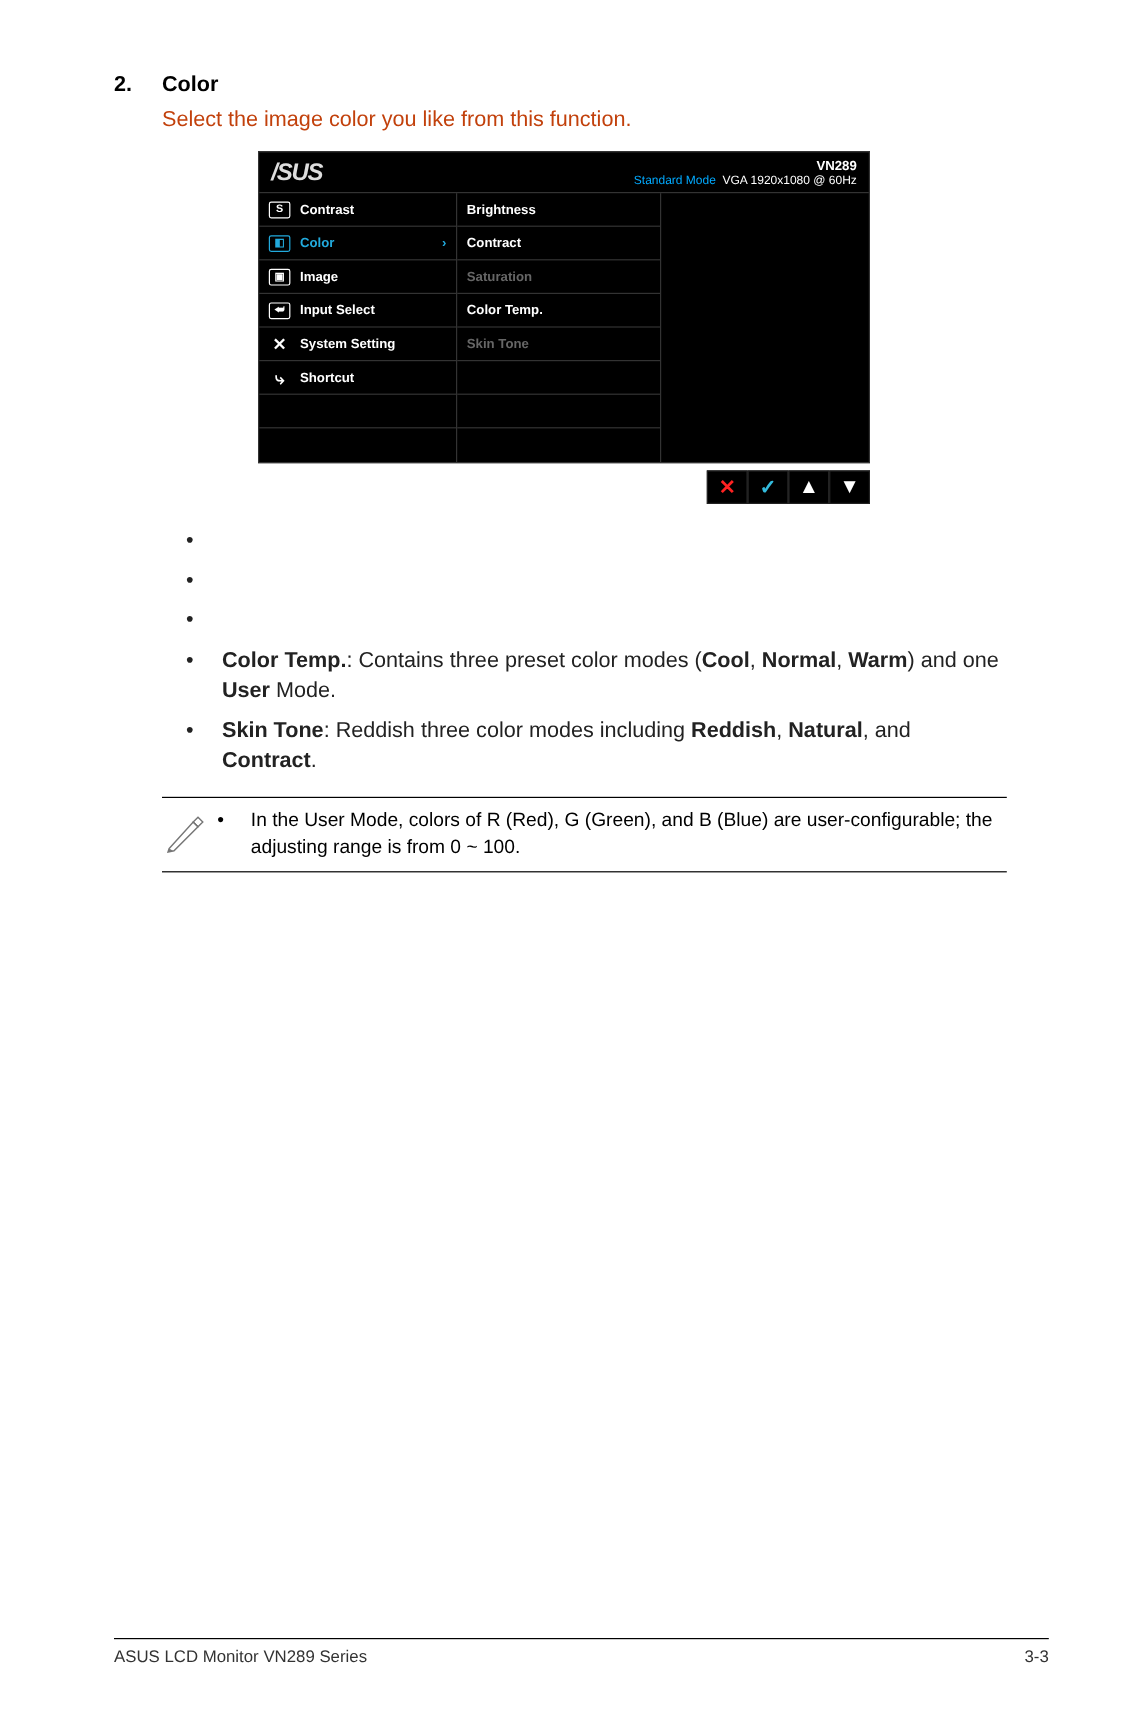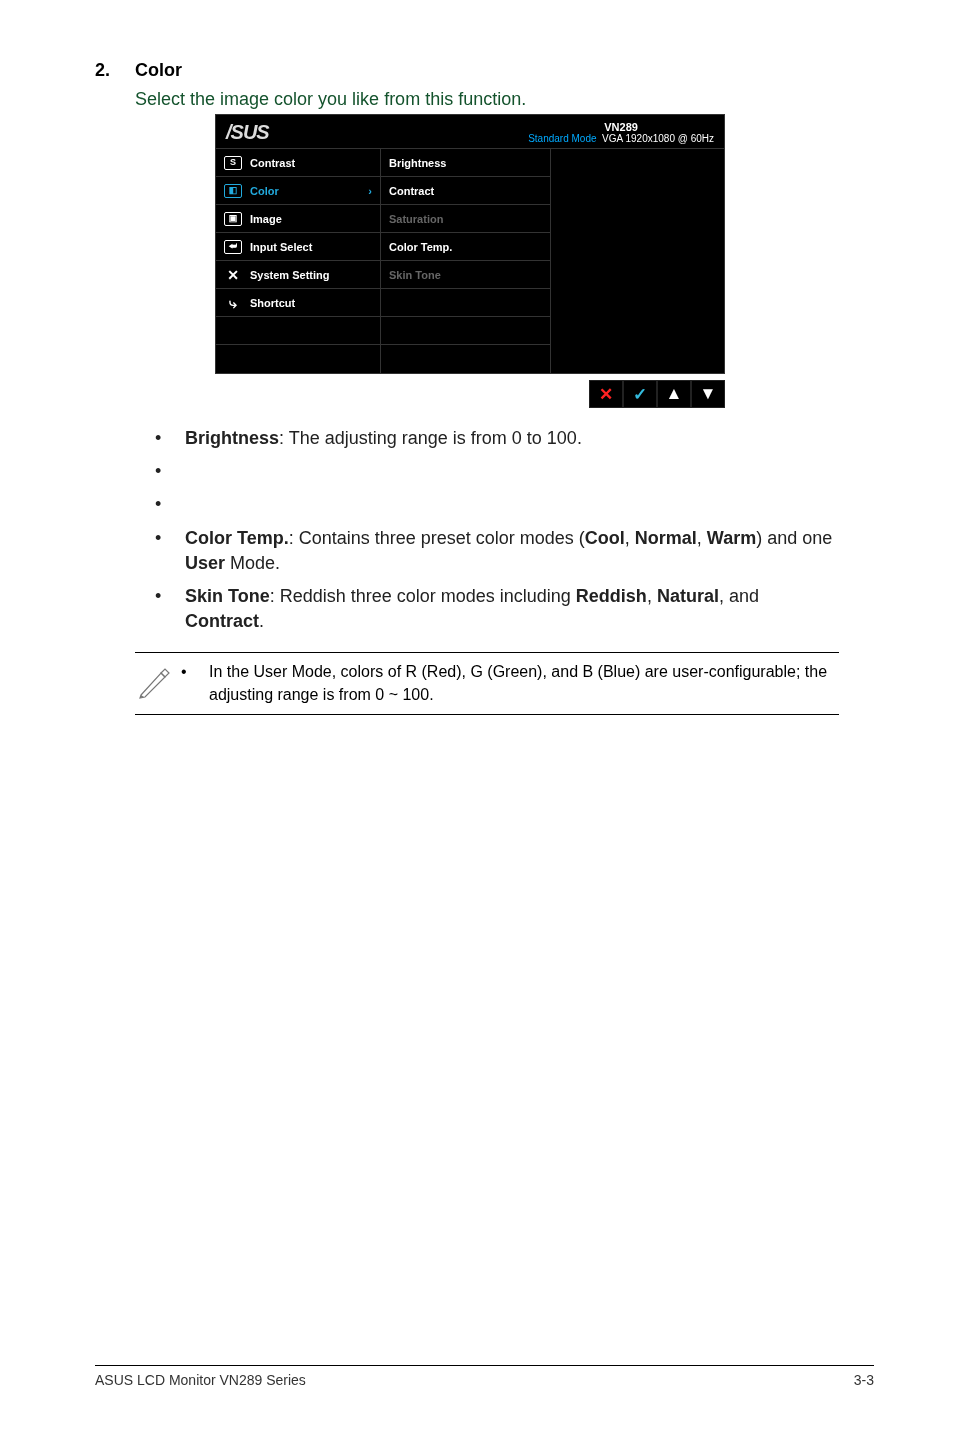--- a/index.html
+++ b/index.html
@@ -23,22 +23,22 @@
     font-size: 18px;
     width: 40px;
   }
   .section-title {
     font-weight: bold;
     font-size: 18px;
   }
   .intro-text {
     margin-left: 40px;
     font-size: 18px;
-    color: #14532d;
-    margin-bottom: 4px;
+    color: #c2410c;
+    margin-bottom: 16px;
   }
   .osd-panel {
     width: 510px;
     margin-left: 120px;
     background: #000;
     color: #fff;
     font-size: 11px;
     border: 1px solid #333;
   }
   .osd-header {
@@ -50,21 +50,21 @@
   }
   .osd-logo {
     font-family: Arial, sans-serif;
     font-weight: bold;
     font-size: 20px;
     font-style: italic;
     letter-spacing: -1px;
     color: #ddd;
   }
   .osd-header-right {
-    text-align: center;
+    text-align: right;
     font-size: 10px;
   }
   .osd-model {
     font-weight: bold;
     color: #fff;
     font-size: 11px;
   }
   .osd-mode {
     color: #0af;
   }
@@ -289,21 +289,20 @@
         <span>▲</span>
       </div>
     <div class="nav-btn">
         <span>▼</span>
       </div>
   </div>
 
   <div class="bullet-list">
     <div class="bullet-item">
       <div class="bullet-dot">•</div>
-      <div class="bullet-text"><b>Brightness</b><span>: The adjusting range is from 0 to 100.</span></div>
     </div>
     <div class="bullet-item">
       <div class="bullet-dot">•</div>
     </div>
     <div class="bullet-item">
       <div class="bullet-dot">•</div>
     </div>
     <div class="bullet-item">
       <div class="bullet-dot">•</div>
       <div class="bullet-text">

